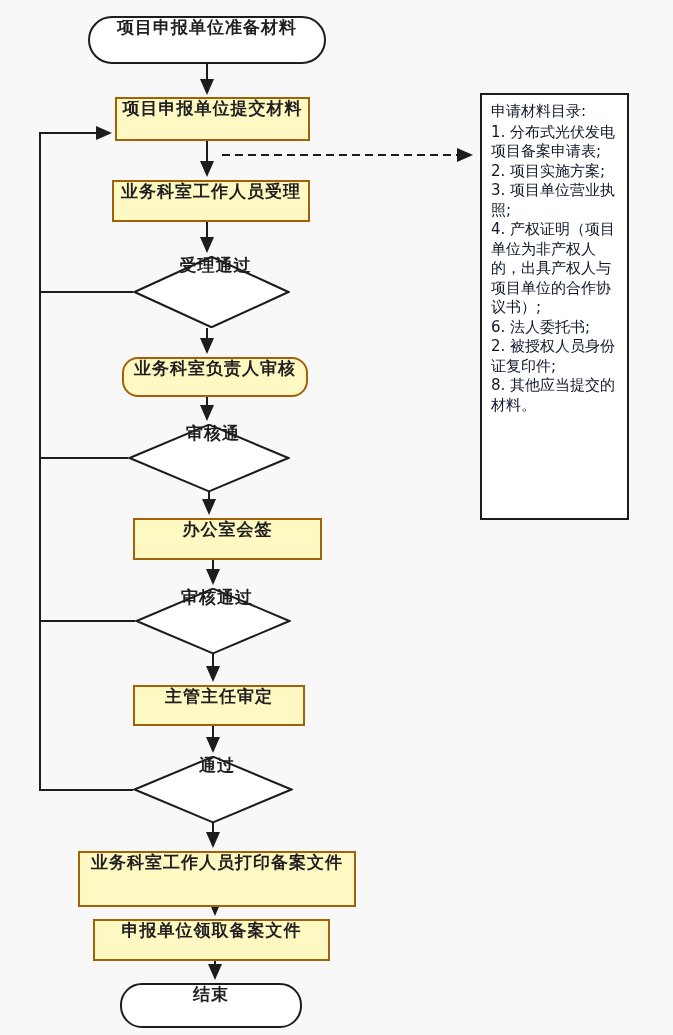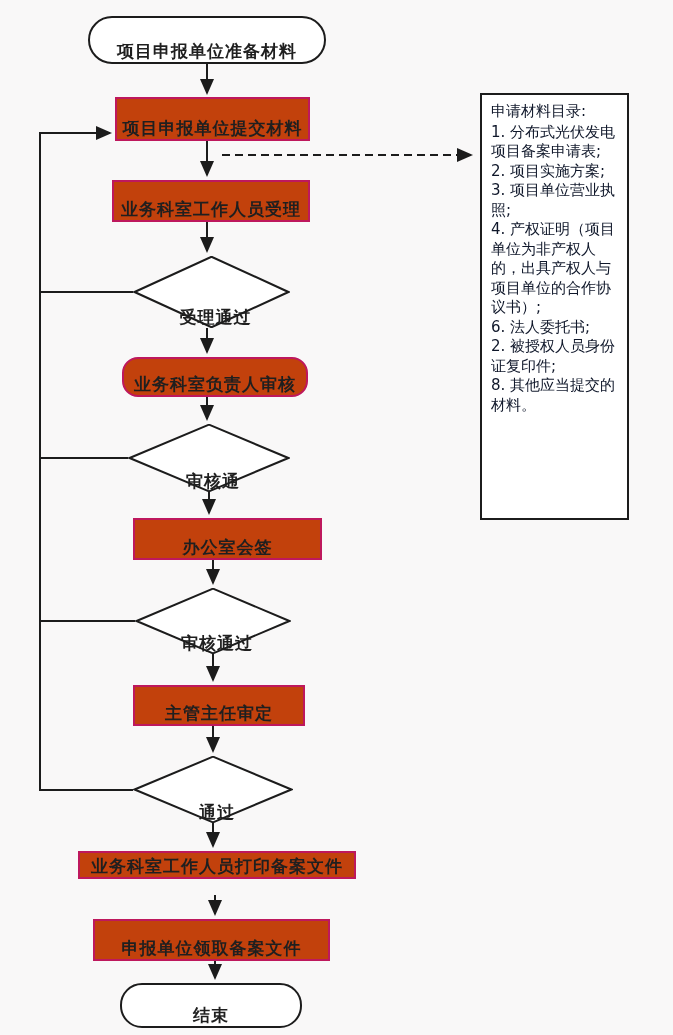--- a/index.html
+++ b/index.html
@@ -12,32 +12,32 @@
     width:673px;height:1035px;
     background:#f9f8f8;
     overflow:hidden;
   }
   .connectors{
     position:absolute;left:0;top:0;width:673px;height:1035px;
     pointer-events:none;
   }
   .node{
     position:absolute;
-    display:flex;align-items:flex-end;justify-content:center;
+    display:flex;align-items:flex-start;justify-content:center;
     box-sizing:border-box;
     color:#1f1f1f;
     font-size:17px;
     font-weight:600;
     letter-spacing:1px;
     text-align:center;
     line-height:1.15;
   }
   .rect{
-    background:#c2410c;
-    border:2px solid #be185d;
+    background:#fef9c3;
+    border:2px solid #a16207;
     font-family:Liberation Serif, serif;
   }
   .stadium{
     background:#ffffff;
     border:2px solid #1c1c1c;
   }
   .diamond{
     background:transparent;
     border:none;
   }
@@ -143,21 +143,21 @@
     <span>主管主任审定</span>
   </div>
 
   <div class="node diamond" style="left:133px;top:756px;width:160px;height:67px;">
     <svg class="dshape" viewBox="0 0 100 100" preserveAspectRatio="none">
       <polygon points="50,1 99,50 50,99 1,50" fill="#ffffff" stroke="#1c1c1c" stroke-width="2" vector-effect="non-scaling-stroke"></polygon>
     </svg>
     <span class="dlabel">通过</span>
   </div>
 
-  <div class="node rect" style="left:78px;top:851px;width:278px;height:28px;">
+  <div class="node rect" style="left:78px;top:851px;width:278px;height:56px;">
     <span>业务科室工作人员打印备案文件</span>
   </div>
 
   <div class="node rect" style="left:93px;top:919px;width:237px;height:42px;">
     <span>申报单位领取备案文件</span>
   </div>
 
   <div class="node stadium" style="left:120px;top:983px;width:182px;height:45px;border-radius:22px;">
     <span>结束</span>
   </div>

